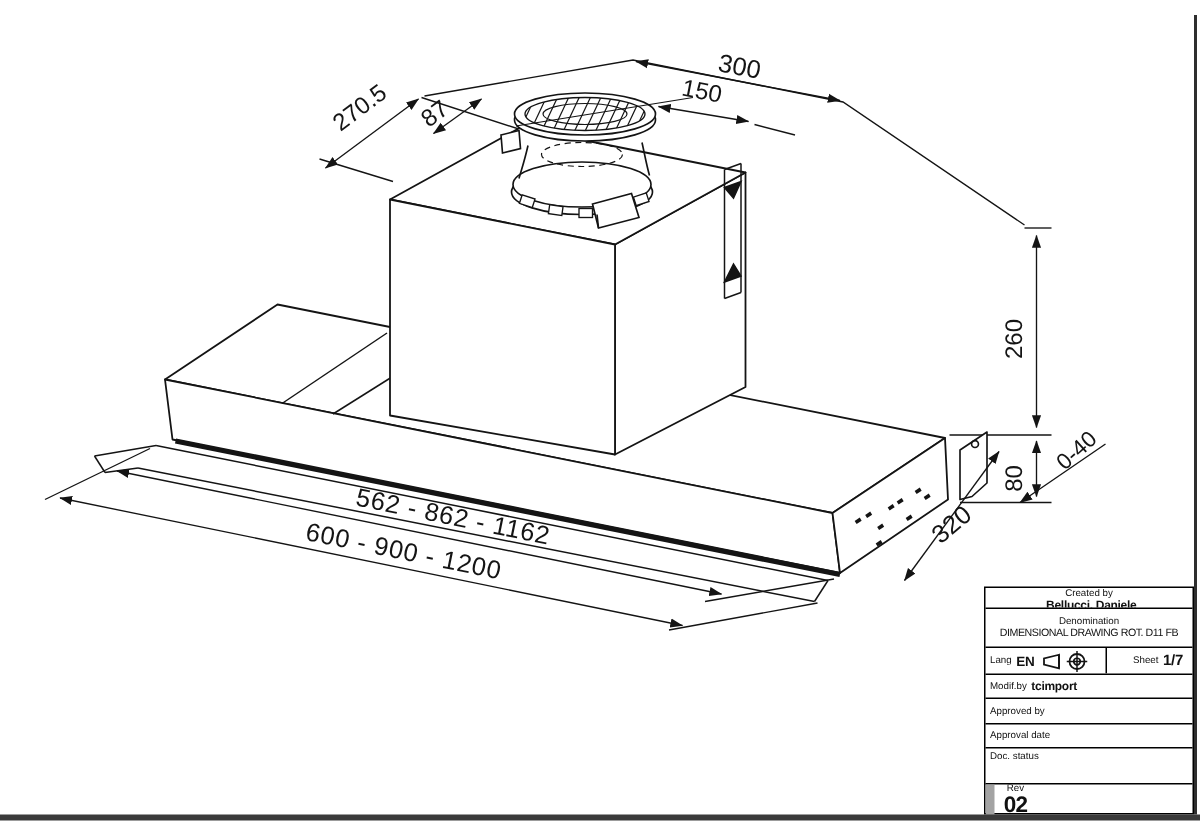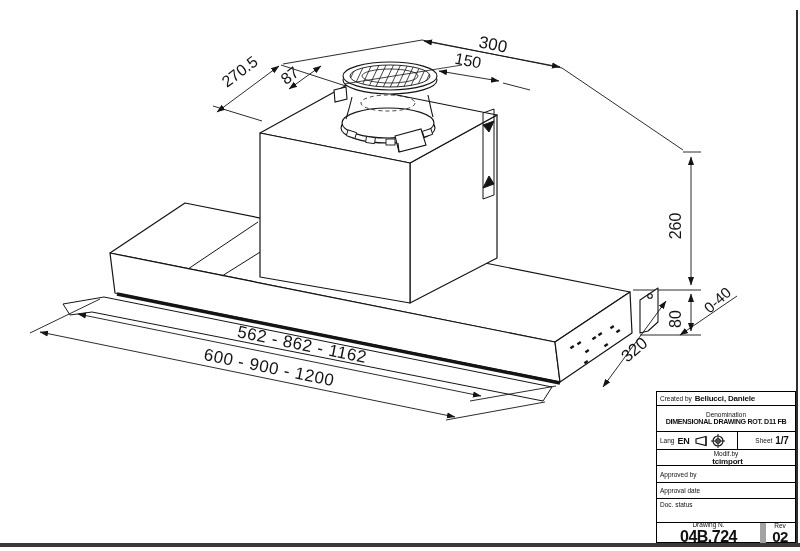--- a/index.html
+++ b/index.html
@@ -13,21 +13,21 @@
   #border-bottom{position:absolute;left:0;top:543px;width:800px;height:4px;background:#3a3a3a;}
   
   #tblock{position:absolute;left:656px;top:391px;width:140px;height:152px;
           border:1.5px solid #000;box-sizing:border-box;background:#fff;font-size:7px;}
   .trow{position:relative;box-sizing:border-box;border-top:1px solid #000;
         display:flex;align-items:center;padding:0 3px;white-space:nowrap;overflow:hidden;}
   .trow:first-child{border-top:none;}
   .lbl{font-size:6.5px;color:#111;}
   .val{font-weight:bold;font-size:8px;margin-left:3px;letter-spacing:-.2px;}
   #row-denom{flex-direction:column;justify-content:center;align-items:center;padding:0;}
-  #denom-main{font-weight:bold;font-size:7.1px;letter-spacing:-.3px;}
+  #denom-main{font-weight:normal;font-size:7.1px;letter-spacing:-.3px;}
   .vdiv{position:absolute;top:0;bottom:0;width:1px;background:#000;}
   #row-drawing{padding:0;}
   .dcell{height:100%;box-sizing:border-box;display:flex;flex-direction:column;
          align-items:center;justify-content:center;line-height:1;}
   #drawing-n-cell{width:103px;}
   #rev-cell{width:34px;border-left:6px solid #a3a3a3;}
   .bignum{font-weight:bold;font-size:16px;letter-spacing:-.5px;margin-top:0px;}
   .langicons{display:flex;align-items:center;margin-left:3px;}
 </style>
 </head>
@@ -173,21 +173,21 @@
     <text transform="translate(681,226) rotate(-90)" font-size="16">260</text>
     <text transform="translate(681,319) rotate(-90)" font-size="16">80</text>
     <text transform="translate(721,304) rotate(-42)" font-size="15">0-40</text>
     <text transform="translate(638,354) rotate(-40)" font-size="17">320</text>
     <text class="dimtxt" transform="translate(301,350) rotate(11.5)" font-size="17">562 - 862 - 1162</text>
     <text class="dimtxt" transform="translate(268,373) rotate(11.5)" font-size="17">600 - 900 - 1200</text>
   </g>
 </svg>
 
 <div id="tblock">
-  <div class="trow" style="height:13px;">
+  <div class="trow" style="height:13px;flex-direction:column;">
     <span class="lbl">Created by</span>
     <span class="val">Bellucci, Daniele</span>
   </div>
   <div class="trow" id="row-denom" style="height:26px;">
     <span class="lbl">Denomination</span>
     <span id="denom-main">DIMENSIONAL DRAWING ROT. D11 FB</span>
   </div>
   <div class="trow" style="height:18px;padding:0;gap:12px;">
     <div style="width:80px;display:flex;align-items:center;padding-left:3px;box-sizing:border-box;">
       <span class="lbl">Lang</span>
@@ -204,38 +204,34 @@
           <line x1="7" y1="0" x2="7" y2="14" stroke="#141414" stroke-width="1"></line>
         </svg>
       </span>
     </div>
     <div class="vdiv" style="left:80px;"></div>
     <div style="flex:1;display:flex;align-items:center;justify-content:center;">
       <span class="lbl">Sheet</span>
       <span class="val" style="font-size:10px;">1/7</span>
     </div>
   </div>
-  <div class="trow" style="height:16px;flex-direction:column;">
+  <div class="trow" style="height:16px;">
     <span class="lbl">Modif.by</span>
     <span class="val">tcimport</span>
   </div>
   <div class="trow" style="height:17px;">
     <span class="lbl">Approved by</span>
   </div>
   <div class="trow" style="height:16px;">
     <span class="lbl">Approval date</span>
   </div>
   <div class="trow" style="height:24px;align-items:flex-start;padding-top:2px;">
     <span class="lbl">Doc. status</span>
   </div>
   <div class="trow" id="row-drawing" style="height:22px;">
-    <div class="dcell" id="drawing-n-cell">
-      <span class="lbl">Drawing N.</span>
-      <span class="bignum">04B.724</span>
-    </div>
     <div class="dcell" id="rev-cell">
       <span class="lbl">Rev</span>
       <span class="bignum" style="font-size:15px;">02</span>
     </div>
   </div>
 </div>
 
 <div id="border-right"></div>
 <div id="border-bottom"></div>
 

